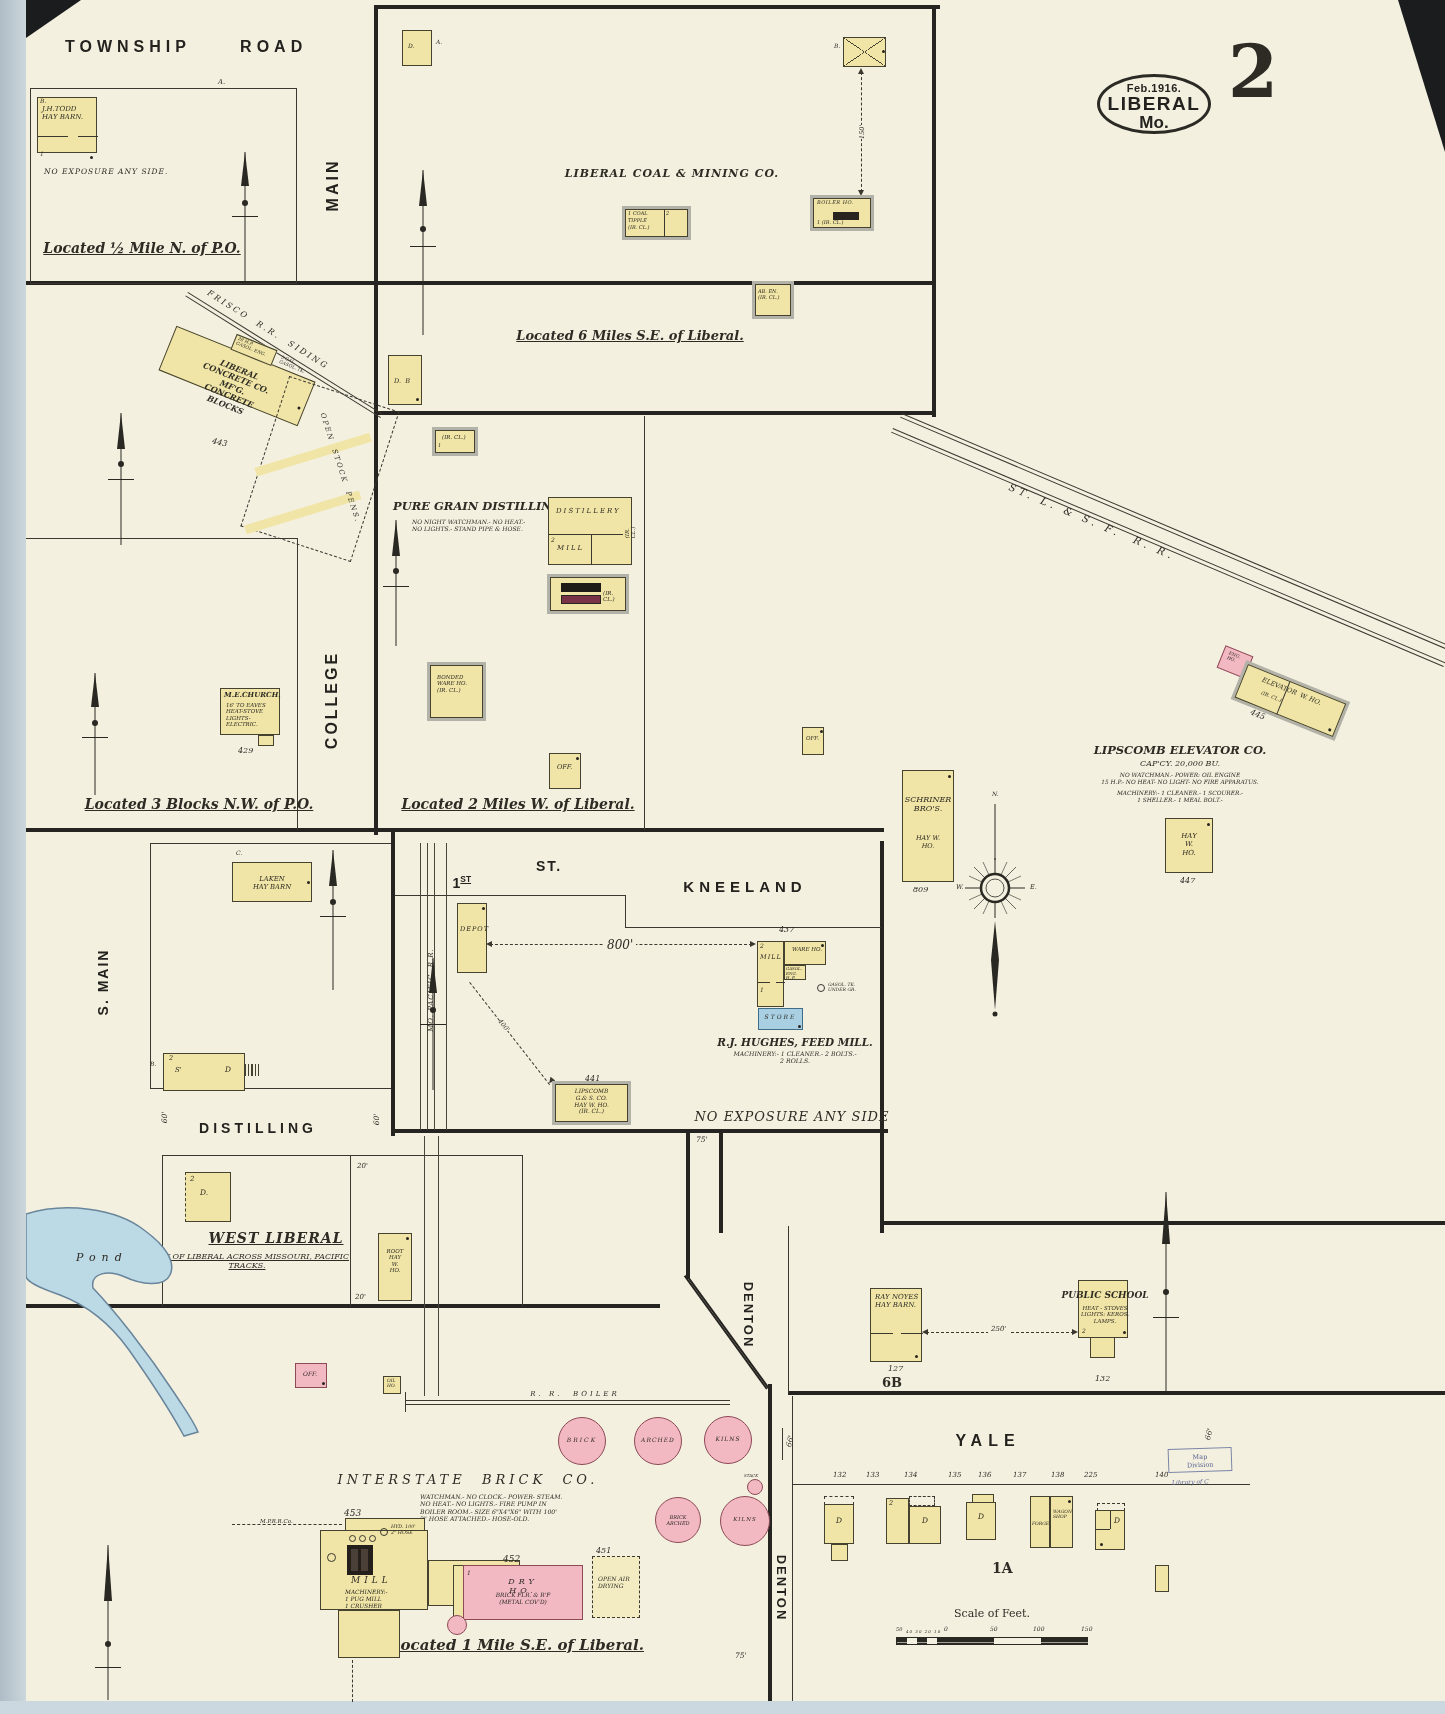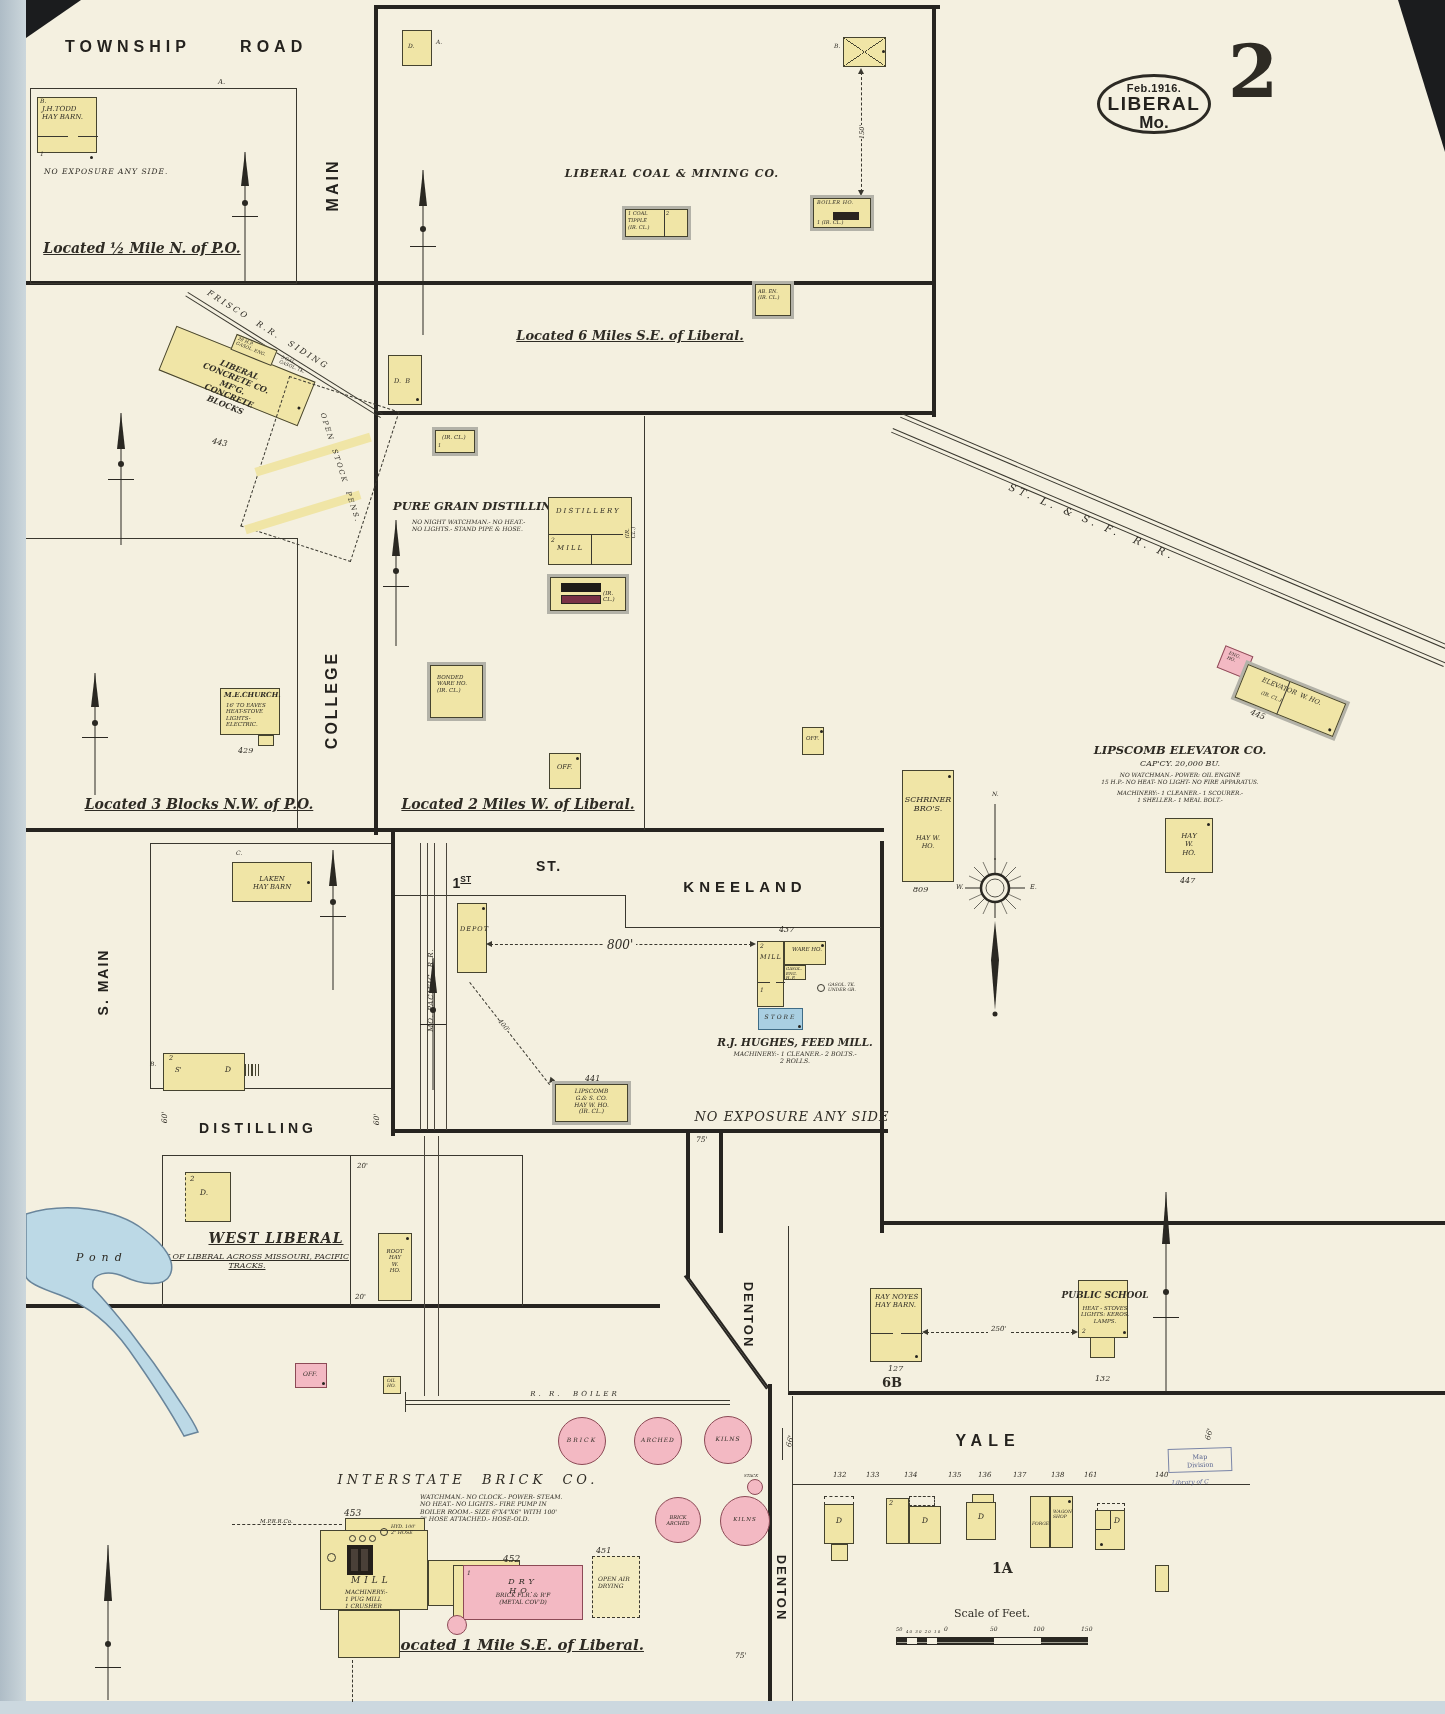--- a/index.html
+++ b/index.html
@@ -486,21 +486,21 @@
   <div class="tl" style="left:782px;top:1428px;width:1px;height:32px;"></div>
   <div class="l" style="left:1204px;top:1430px;font-size:7.5px;transform:rotate(-75deg);">66'</div>
 
   <div class="l" style="left:833px;top:1471px;font-size:7px;">132</div>
   <div class="l" style="left:866px;top:1471px;font-size:7px;">133</div>
   <div class="l" style="left:904px;top:1471px;font-size:7px;">134</div>
   <div class="l" style="left:948px;top:1471px;font-size:7px;">135</div>
   <div class="l" style="left:978px;top:1471px;font-size:7px;">136</div>
   <div class="l" style="left:1013px;top:1471px;font-size:7px;">137</div>
   <div class="l" style="left:1051px;top:1471px;font-size:7px;">138</div>
-  <div class="l" style="left:1084px;top:1471px;font-size:7px;">161</div>
+  <div class="l" style="left:1084px;top:1471px;font-size:7px;">225</div>
   <div class="l" style="left:1111px;top:1471px;font-size:7px;margin-left:44px;">140</div>
 
   <div class="dashrect" style="left:824px;top:1496px;width:30px;height:9px;"></div>
   <div class="b" style="left:824px;top:1504px;width:30px;height:40px;">
     <div class="lbl-in l" style="left:11px;top:12px;font-size:7.5px;">D</div>
     </div>
   <div class="b" style="left:831px;top:1544px;width:17px;height:17px;"></div>
 
   <div class="b" style="left:886px;top:1498px;width:23px;height:46px;">
     <div class="lbl-in l" style="left:2px;top:1px;font-size:6.5px;">2</div>

